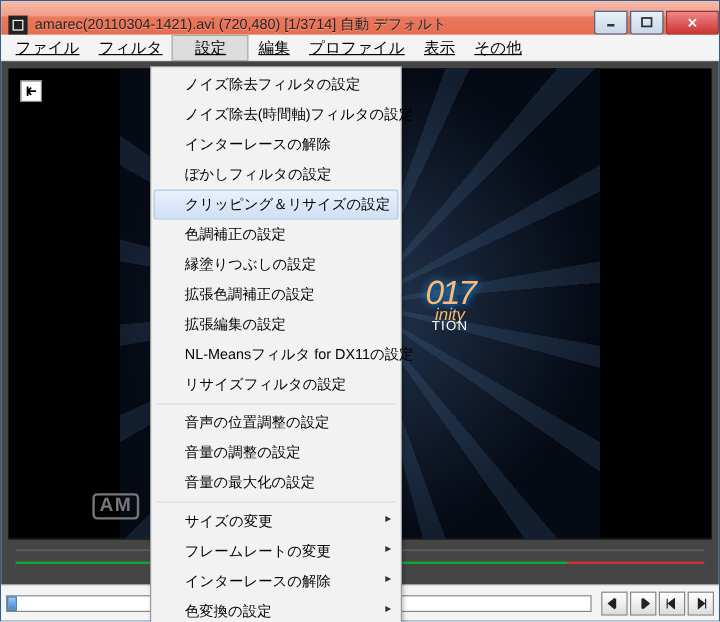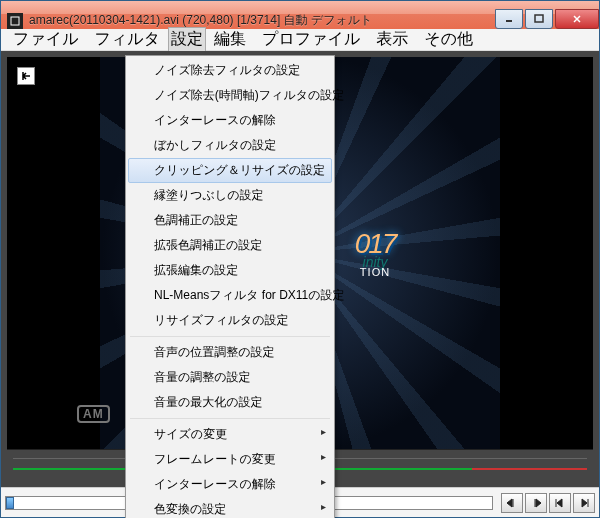--- a/index.html
+++ b/index.html
@@ -10,38 +10,38 @@
   .titlebar { height: 28px; background: linear-gradient(to bottom, #f7b9a9, #f19c86 45%, #e9795e 46%, #e86d4f); display: flex; align-items: flex-end; padding: 0 0 0 6px; color: #222; font-size: 12px; }
   .titlebar-icon { width: 16px; height: 16px; background: #222; margin-right: 6px; display: flex; align-items: center; justify-content: center; }
   .titlebar-icon svg { stroke: #fff; }
   .titlebar-text { flex: 1; text-shadow: 0 1px 0 rgba(255,255,255,0.3); }
   .win-controls { display: flex; height: 20px; margin-top: -8px; }
   .win-btn { width: 28px; height: 20px; margin-left: 2px; border: 1px solid #4b6a8a; background: linear-gradient(#e8f0f8, #c8d8ea); border-radius: 0 0 3px 3px; display: flex; align-items: center; justify-content: center; cursor: pointer; }
   .win-btn.close { width: 44px; background: linear-gradient(#e88, #c33); border-color: #933; color: #fff; }
   .win-btn svg { display: block; }
   
   .menubar { height: 22px; background: #f4f4f4; border-bottom: 1px solid #ddd; display: flex; padding-left: 4px; align-items: center; }
-  .menuitem { padding: 2px 8px; cursor: pointer; font-size: 16px; }
-  .menuitem.active { background: #ddd; border: 1px solid #aaa; padding: 1px 2px; }
+  .menuitem { padding: 2px 8px; cursor: pointer; font-size: 13px; text-decoration: underline; }
+  .menuitem.active { background: #ddd; border: 1px solid #aaa; padding: 1px 18px; }
   
   .content-wrap { flex: 1; position: relative; background: #454545; padding: 6px 6px 2px 6px; display: flex; flex-direction: column; }
   .video-area { flex: 1; background: #000; position: relative; overflow: hidden; }
   .video-content { position: absolute; inset: 0; display: flex; align-items: center; justify-content: center; }
   .game-logo { color: #fdba74; font-style: italic; font-weight: normal; font-size: 28px; text-shadow: 0 0 8px #3af, 2px 2px 0 #036; letter-spacing: -2px; }
   .game-sub { font-size: 11px; color: #fff; letter-spacing: 1px; margin-top: -4px; }
   
   .dropdown { position: absolute; left: 125px; top: 55px; width: 210px; background: #f2f2f2; border: 1px solid #999; box-shadow: 2px 2px 4px rgba(0,0,0,0.3); z-index: 50; padding: 2px; }
   .dd-item { padding: 4px 20px 4px 26px; font-size: 12px; cursor: pointer; position: relative; white-space: nowrap; }
   .dd-item.highlighted { background: linear-gradient(#e8f0fb, #d0e0f4); border: 1px solid #a8c8ea; padding: 3px 19px 3px 25px; border-radius: 2px; }
   .dd-item.has-sub::after { content: '▸'; position: absolute; right: 6px; top: 4px; font-size: 10px; color: #333; }
   .dd-sep { height: 1px; background: #ddd; margin: 3px 2px; }
   
   .back-btn { position: absolute; top: 10px; left: 10px; width: 18px; height: 18px; background: #fff; border: 1px solid #888; display: flex; align-items: center; justify-content: center; cursor: pointer; z-index: 5; }
   
-  .watermark { position: absolute; left: 70px; bottom: 26px; color: #777; font-weight: bold; font-size: 12px; border: 2px solid #777; border-radius: 4px; padding: 0 4px; letter-spacing: 1px; font-family: sans-serif; }
+  .watermark { position: absolute; left: 70px; bottom: 16px; color: #777; font-weight: bold; font-size: 16px; border: 2px solid #777; border-radius: 4px; padding: 0 4px; letter-spacing: 1px; font-family: sans-serif; }
   
   .timeline { height: 36px; background: #454545; border-top: 1px solid #222; position: relative; }
   .timeline::before { content:''; position:absolute; left:6px; right:6px; top:8px; height:1px; background:#666; }
   .timeline-bar { position:absolute; left:6px; right:6px; top:18px; height:2px; background:linear-gradient(to right, #1a3 0%, #1a3 80%, #c33 80%, #c33 100%); }
   
   .controls { height: 30px; background: #f4f4f4; border-top: 1px solid #ccc; display: flex; align-items: center; padding: 0 4px; }
   .progress-track { flex: 1; height: 14px; border: 1px solid #888; background: #fff; position: relative; margin-right: 6px; }
   .progress-thumb { position: absolute; left: 0; top: 0; bottom: 0; width: 8px; background: linear-gradient(#8cf, #48c); border: 1px solid #369; }
   .ctrl-btn { width: 22px; height: 20px; border: 1px solid #888; background: linear-gradient(#fff,#ddd); margin-left: 2px; display:flex; align-items:center; justify-content:center; cursor:pointer; }
 
@@ -95,21 +95,21 @@
     <div class="video-area">
       <div class="back-btn">
         <svg width="12" height="12" viewBox="0 0 12 12">
             <path d="M3 2 L3 10 M3 6 L10 6 M6 3 L3 6 L6 9" fill="none" stroke="#000" stroke-width="1.5"></path>
           </svg>
       </div>
       <div class="video-content">
         <div class="bg-rays"></div>
         <div class="logo-wrap">
           <div class="game-logo">017</div>
-          <div style="color:#0f766e;font-style:italic;font-size:14px;margin-top:-6px">inity</div>
+          <div style="color:#fdba74;font-style:italic;font-size:14px;margin-top:-6px">inity</div>
           <div class="game-sub">TION</div>
         </div>
       </div>
       <div class="watermark">AM</div>
     </div>
     <div class="timeline">
       <div class="timeline-bar"></div>
     </div>
   </div>
 
@@ -140,22 +140,22 @@
   </div>
 
 </div>
 
 <div class="dropdown" id="dropdown">
     <div class="dd-item">ノイズ除去フィルタの設定</div>
     <div class="dd-item">ノイズ除去(時間軸)フィルタの設定</div>
     <div class="dd-item">インターレースの解除</div>
     <div class="dd-item">ぼかしフィルタの設定</div>
     <div class="dd-item highlighted">クリッピング＆リサイズの設定</div>
+    <div class="dd-item">色調補正の設定</div>
     <div class="dd-item">縁塗りつぶしの設定</div>
-    <div class="dd-item">色調補正の設定</div>
     <div class="dd-item">拡張色調補正の設定</div>
     <div class="dd-item">拡張編集の設定</div>
     <div class="dd-item">NL-Meansフィルタ for DX11の設定</div>
     <div class="dd-item">リサイズフィルタの設定</div>
     <div class="dd-sep"></div>
     <div class="dd-item">音声の位置調整の設定</div>
     <div class="dd-item">音量の調整の設定</div>
     <div class="dd-item">音量の最大化の設定</div>
     <div class="dd-sep"></div>
     <div class="dd-item has-sub">サイズの変更</div>

